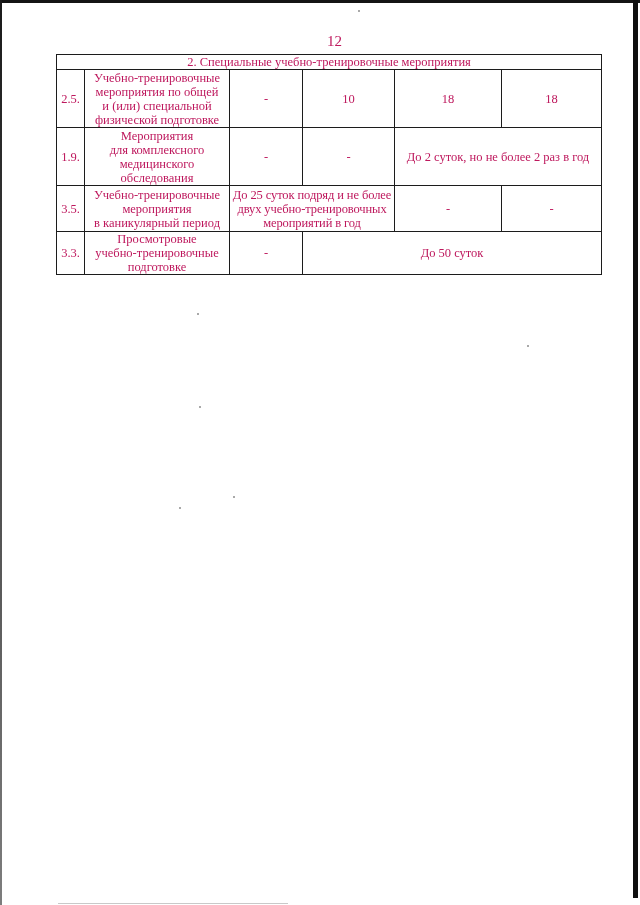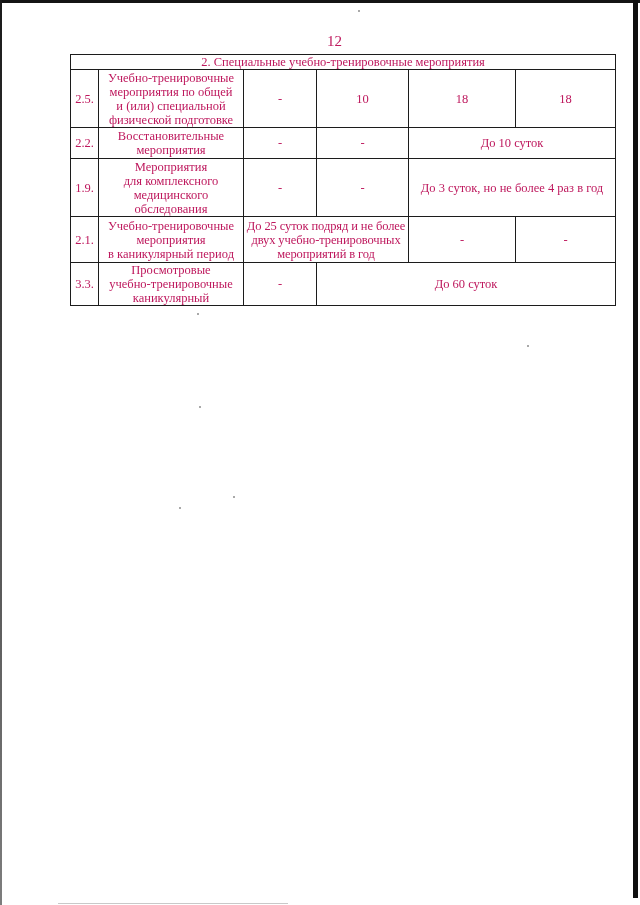--- a/index.html
+++ b/index.html
@@ -21,21 +21,21 @@
   .page-number {
     position: absolute;
     left: 62px; top: 33px; width: 545px;
     text-align: center;
     font-size: 15px;
     line-height: 16px;
   }
 
   table.norms {
     position: absolute;
-    left: 70px; top: 54px;
+    left: 56px; top: 54px;
     width: 545px;
     border-collapse: collapse;
     table-layout: fixed;
     font-family: Liberation Serif, serif;
   }
   table.norms td {
     border: 1px solid #1c1c1c;
     padding: 0 2px;
     text-align: center;
     vertical-align: middle;
@@ -86,59 +86,51 @@
         <td>Учебно-тренировочные
 мероприятия по общей
 и (или) специальной
 физической подготовке</td>
         <td>-</td>
         <td>10</td>
         <td>18</td>
         <td>18</td>
       </tr>
 
-      <tr class="r-22">
-        <td>2.2.</td>
-        <td>Восстановительные
-мероприятия</td>
-        <td>-</td>
-        <td>-</td>
-        <td colspan="2">До 10 суток</td>
-      </tr>
 
       <tr class="r-23">
         <td>1.9.</td>
         <td>Мероприятия
 для комплексного
 медицинского
 обследования</td>
         <td>-</td>
         <td>-</td>
-        <td colspan="2">До 3 суток, но не более 4 раз в год</td>
+        <td colspan="2">До 2 суток, но не более 2 раз в год</td>
       </tr>
 
       <tr class="r-24">
-        <td>2.1.</td>
+        <td>3.5.</td>
         <td>Учебно-тренировочные
 мероприятия
 в каникулярный период</td>
         <td colspan="2" class="c-small">До 25 суток подряд и не более
 двух учебно-тренировочных
 мероприятий в год</td>
         <td>-</td>
         <td>-</td>
       </tr>
 
       <tr class="r-25">
         <td>3.3.</td>
         <td>Просмотровые
 учебно-тренировочные
-каникулярный</td>
+подготовке</td>
         <td>-</td>
-        <td colspan="3">До 60 суток</td>
+        <td colspan="3">До 50 суток</td>
       </tr>
     </tbody>
   </table>
 
   <div class="speck" style="left:358px; top:10px;"></div>
   <div class="speck" style="left:197px; top:313px;"></div>
   <div class="speck" style="left:527px; top:345px;"></div>
   <div class="speck" style="left:199px; top:406px;"></div>
   <div class="speck" style="left:233px; top:496px;"></div>
   <div class="speck" style="left:179px; top:507px;"></div>

